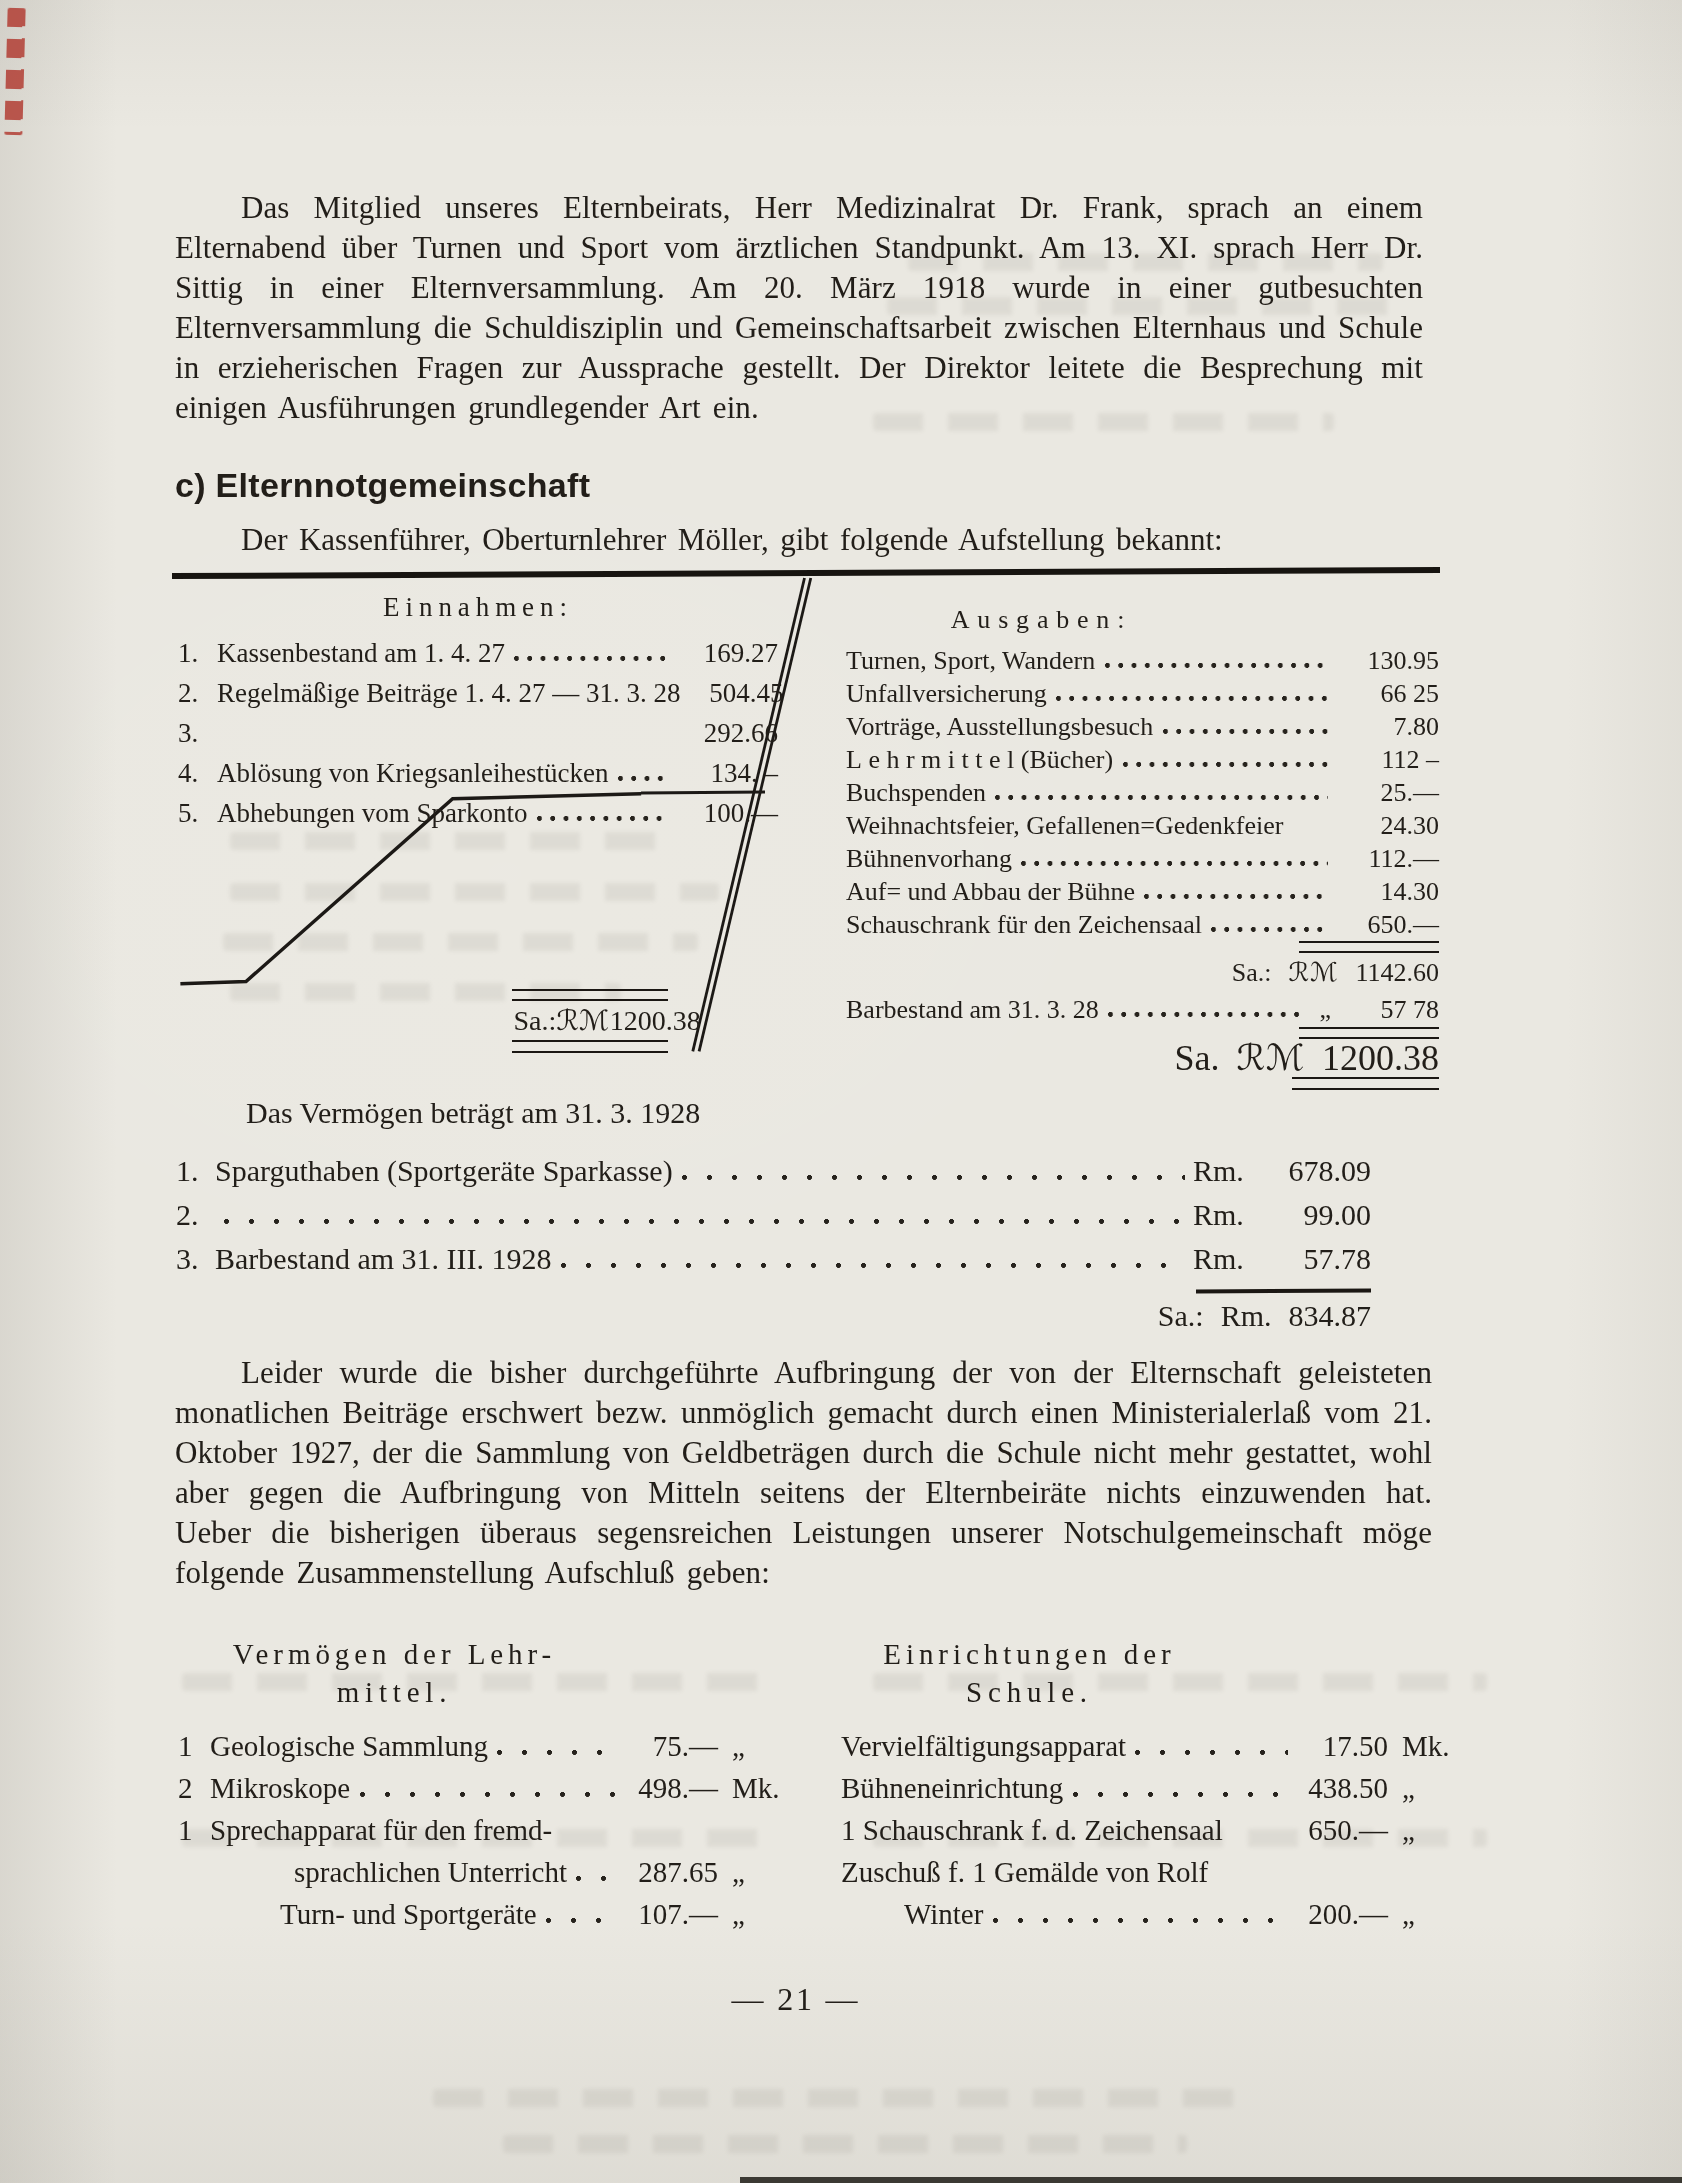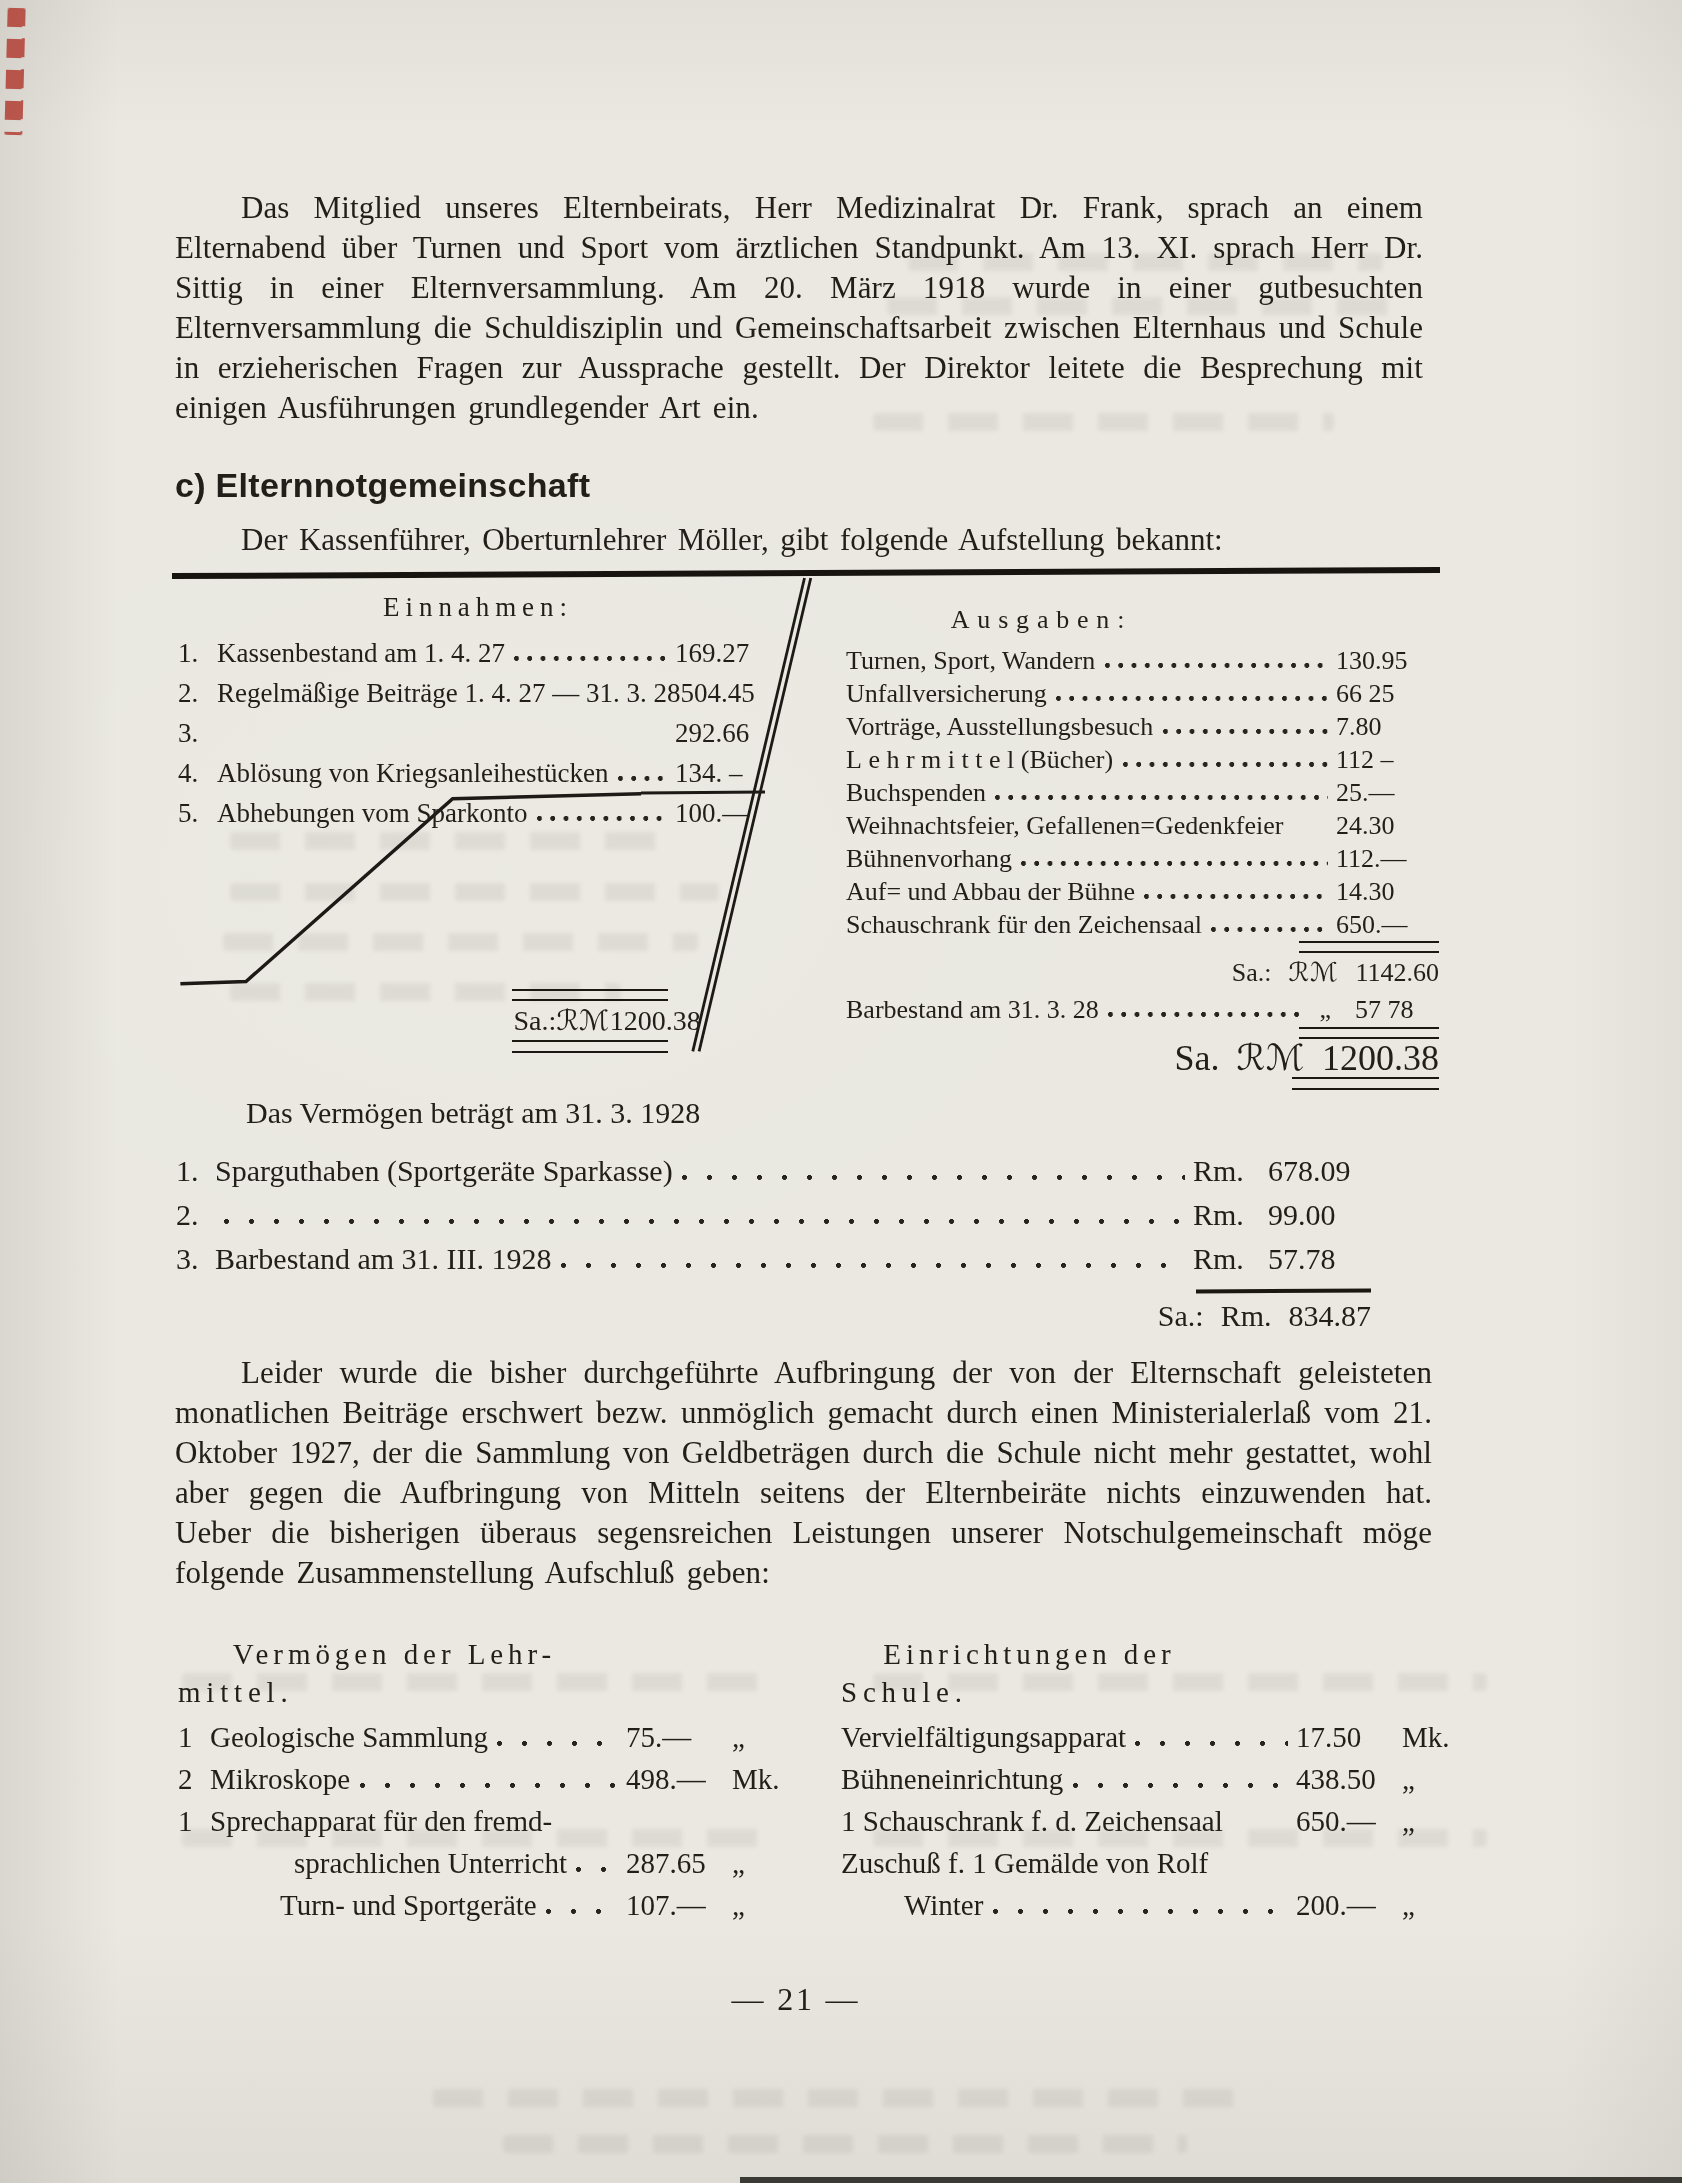--- a/index.html
+++ b/index.html
@@ -47,21 +47,21 @@
   .lbl{white-space:nowrap;}
   .sp{letter-spacing:.25em;}
   .gap{flex:1 1 auto;}
   .leader{
     flex:1 1 auto; min-width:14px; height:7.7px; margin:0 8.4px;
     align-self:baseline;
     background-image:radial-gradient(circle at 3.5px 4.2px, #27231d 2.2px, rgba(0,0,0,0) 2.7px);
     background-size:13.3px 7.7px; background-repeat:repeat-x; background-position:left bottom;
   }
   .leader.wide{background-size:25px 7.7px;}
-  .amt{min-width:103px; text-align:left; white-space:nowrap;}
+  .amt{min-width:103px; text-align:right; white-space:nowrap;}
   .cur-script{font-family:"DejaVu Sans",sans-serif; font-style:italic; letter-spacing:0.7px;}
   
   #ein-sum{left:512px; top:989px; width:156px; font-size:28px;}
   #ein-sum .txt{display:flex; justify-content:space-between; align-items:baseline; line-height:39px; padding:0 1.4px;}
   
   #ausgaben .ruleR{width:140px; margin-left:auto;}
   .sumrow{display:flex; justify-content:flex-end; align-items:baseline; gap:17px; line-height:38px; white-space:nowrap;}
   #ausgaben .cashrow{display:flex; align-items:baseline; line-height:35px;}
   #ausgaben .ditto{margin:0 24px 0 5.6px;}
   
@@ -72,21 +72,21 @@
   #vermoegen .no{flex:0 0 39px;}
   #vermoegen .cur{flex:0 0 75px; text-align:left;}
   #vermoegen .rule1{width:175px; height:3.5px; background:#1b1713; margin:8.4px 0 4.2px auto; transform:rotate(-.3deg);}
   
   .blist{font-size:29px;}
   #lehrmittel{left:178px; top:1635px; width:621px;}
   #einrichtungen{left:841px; top:1635px; width:628px;}
   .blist .h1{width:419px; margin:0 auto 0 0; text-align:center; letter-spacing:.17em; line-height:38px;}
   #lehrmittel .h1{width:433px;}
   #einrichtungen .h1{width:377px;}
-  .blist .h2{text-align:left; letter-spacing:.2em; line-height:38px; margin-bottom:5px;}
+  .blist .h2{text-align:center; letter-spacing:.2em; line-height:38px; margin-bottom:14px;}
   #lehrmittel .h2{width:433px;}
   #einrichtungen .h2{width:377px;}
   .blist .row{display:flex; align-items:baseline; line-height:42px;}
   .blist .qty{flex:0 0 32px;}
   .blist .amt{min-width:92px;}
   .blist .cur{flex:0 0 67px; padding-left:14px; white-space:nowrap;}
   .ind120{padding-left:84px;}
   .ind100{padding-left:70px;}
   .ind90{padding-left:63px;}
   

